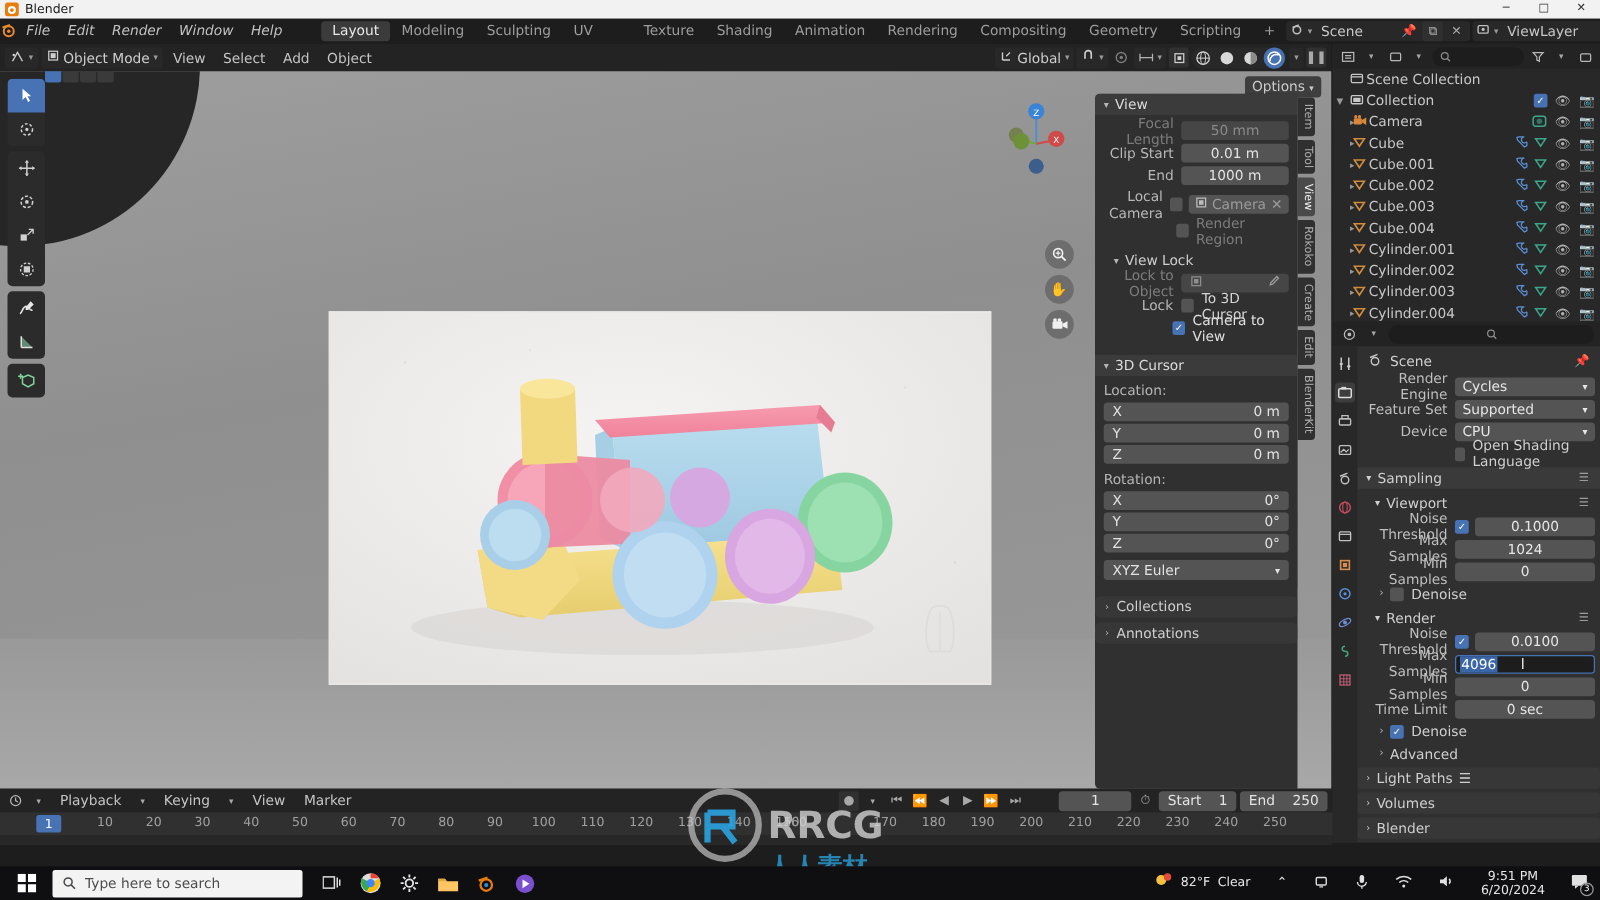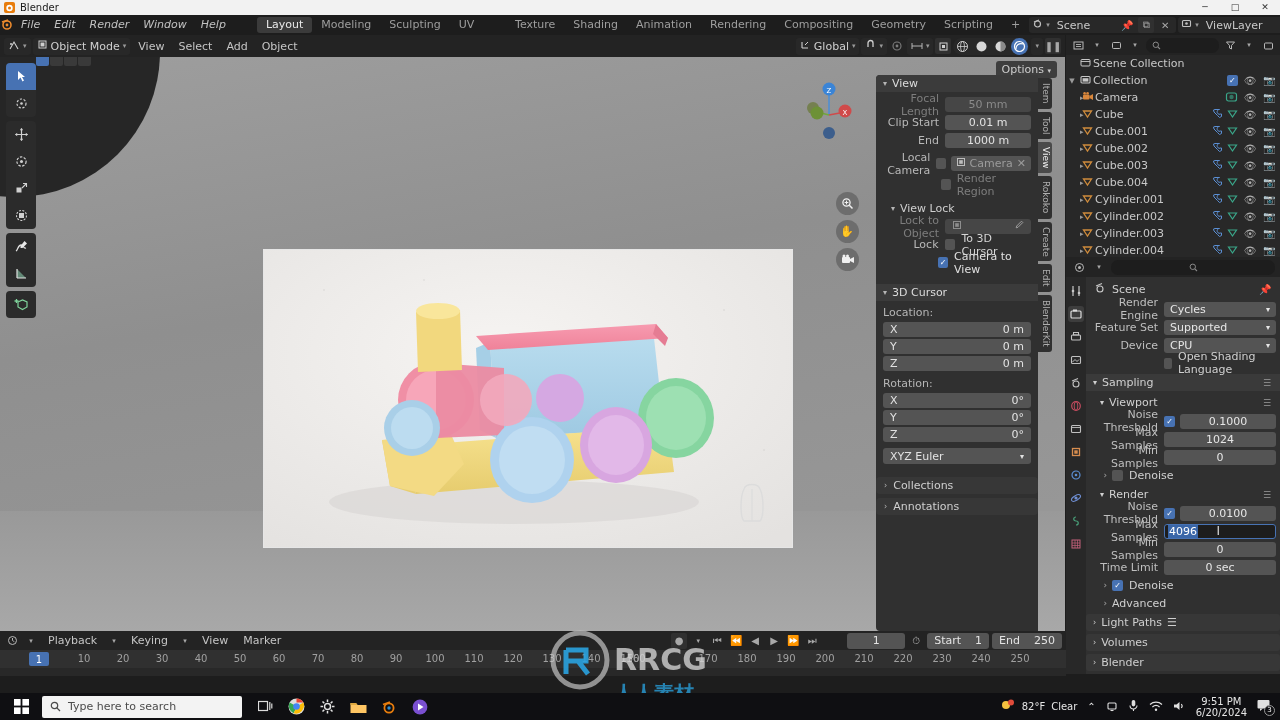--- a/index.html
+++ b/index.html
@@ -135,21 +135,21 @@
   .sbitem { display:flex; align-items:center; gap:5px; }
   .sbmouse { width:8px; height:11px; border:1px solid #8a8a8a; border-radius:4px; }
   .sbver { margin-left:auto; font-size:10px; color:#8c8c8c; }
 
   
   .taskbar { position:absolute; left:0; top:693px; width:1280px; height:27px; background:#0f0f12; display:flex; align-items:center; }
   .tbstart { width:42px; height:27px; display:flex; align-items:center; justify-content:center; color:#fff; font-size:13px; }
   .tbsearch { width:200px; height:22px; background:#f3f3f3; border-radius:2px; display:flex; align-items:center; gap:7px; padding:0 8px; color:#4b4b4b; font-size:11px; }
   .tbapps { display:flex; align-items:center; gap:13px; padding-left:14px; }
   .tbapp { width:18px; height:18px; border-radius:3px; display:flex; align-items:center; justify-content:center; font-size:11px; color:#fff; }
-  .tbtray { margin-left:auto; display:flex; align-items:center; gap:10px; padding-right:8px; color:#e6e6e6; font-size:10px; }
+  .tbtray { margin-left:auto; display:flex; align-items:center; gap:21px; padding-right:8px; color:#e6e6e6; font-size:10px; }
   .tbclock { text-align:center; line-height:11px; font-size:10px; }
 
   
   .watermark { position:absolute; left:536px; top:630px; width:210px; height:90px; pointer-events:none; opacity:.9; }
 </style>
 </head>
 <body>
 
 <div class="app">
 

